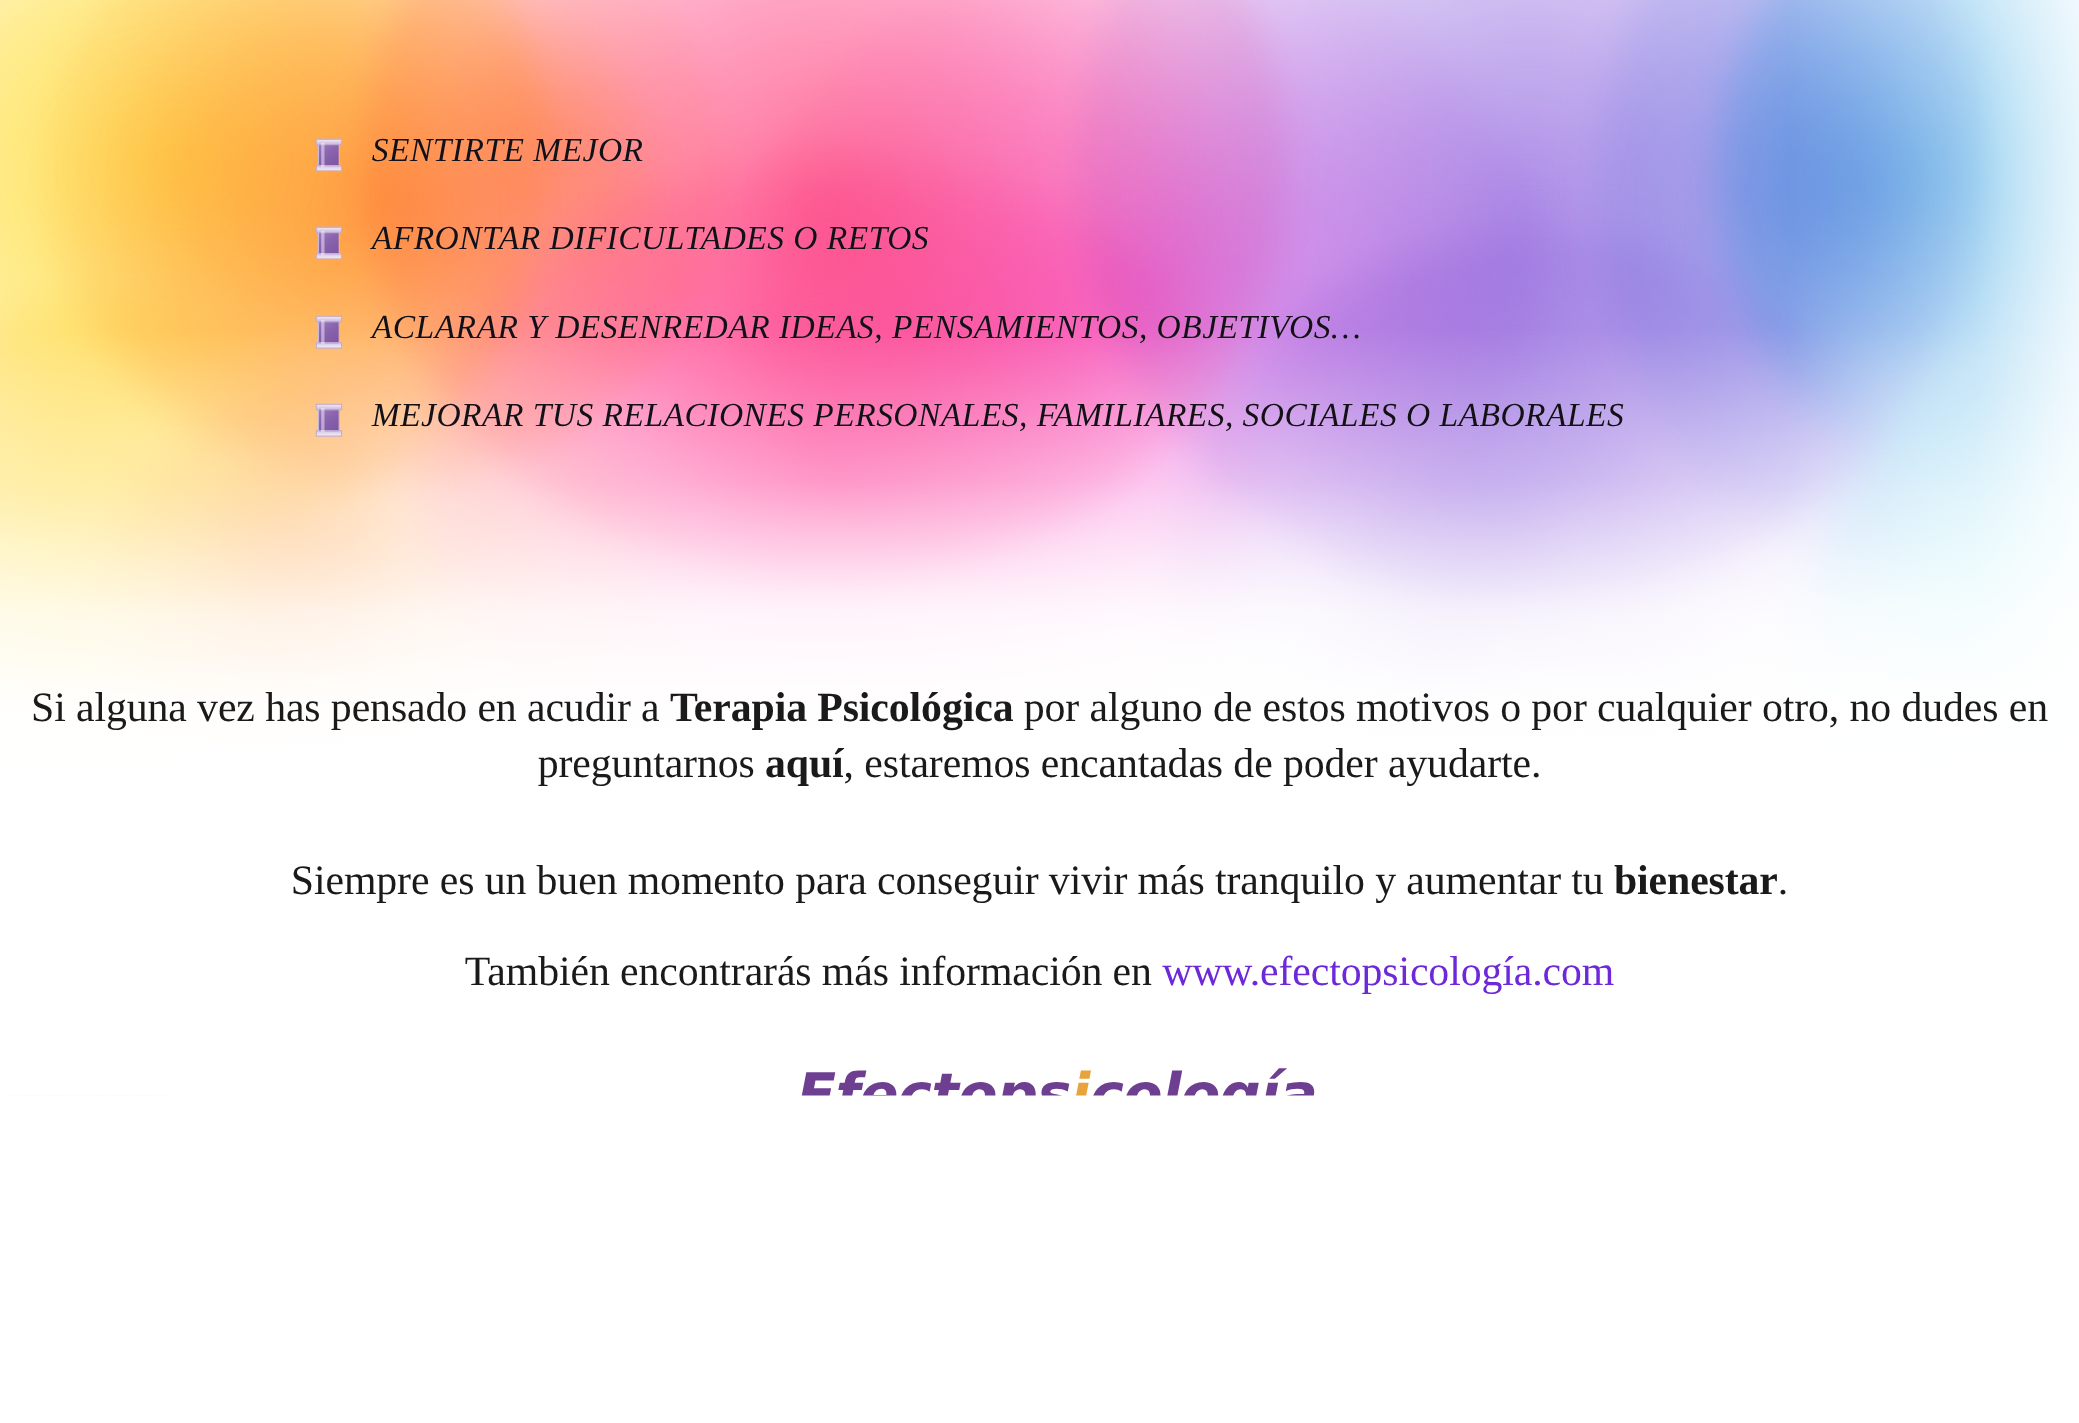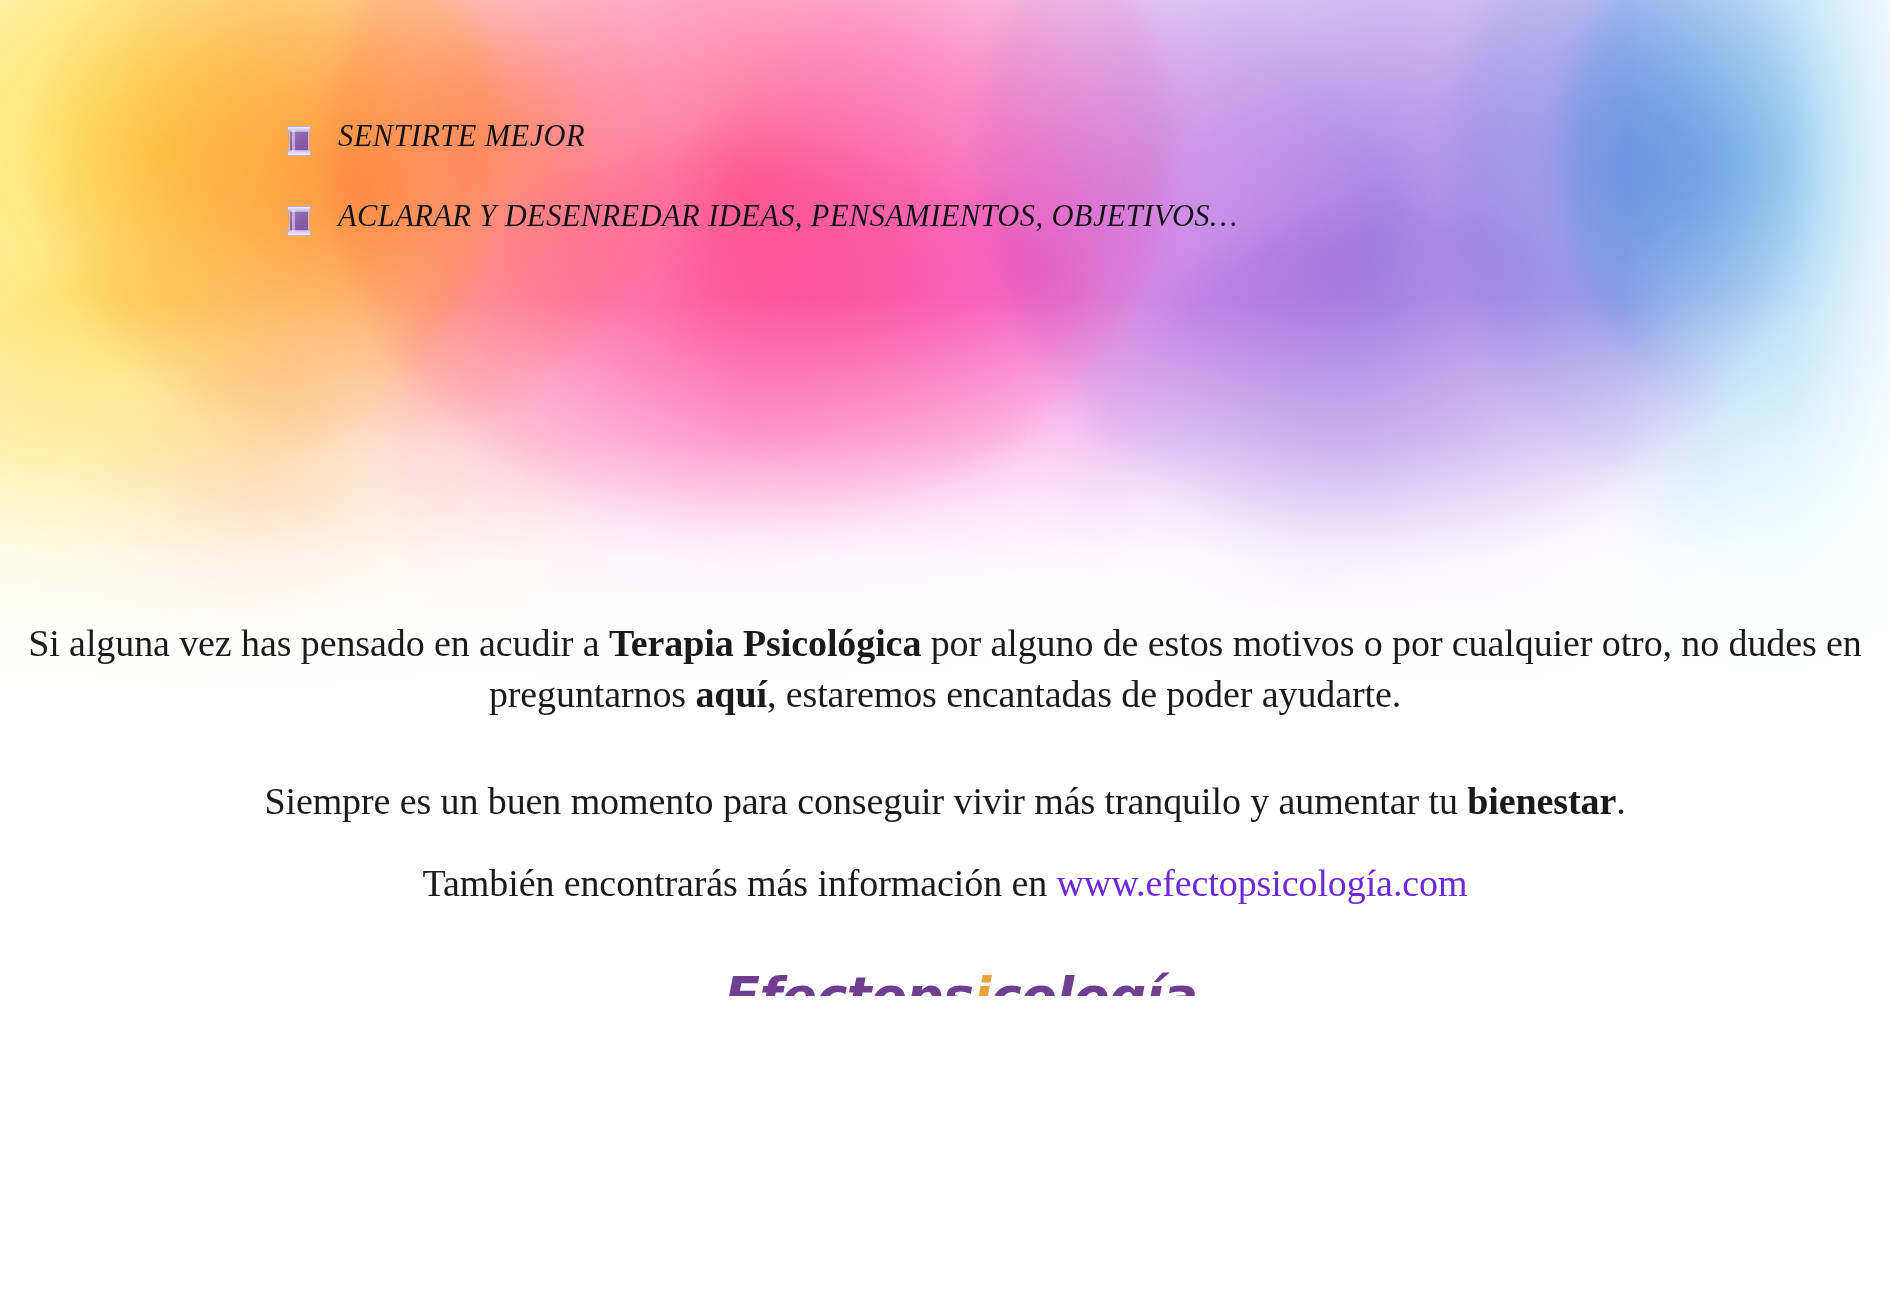--- a/index.html
+++ b/index.html
@@ -375,31 +375,49 @@
       <div class="bullet-row">
         <span class="bullet-icon">
           <span class="bk-body"></span>
             <span class="bk-top"></span>
           <span class="bk-bot"></span>
             <span class="bk-spine"></span>
         </span>
         <span class="bullet-text">SENTIRTE MEJOR</span>
       </div>
 
+      <div class="bullet-row">
+        <span class="bullet-icon">
+          <span class="bk-body"></span>
+            <span class="bk-top"></span>
+          <span class="bk-bot"></span>
+            <span class="bk-spine"></span>
+        </span>
+        <span class="bullet-text">AFRONTAR DIFICULTADES O RETOS</span>
+      </div>
 
       <div class="bullet-row">
         <span class="bullet-icon">
           <span class="bk-body"></span>
             <span class="bk-top"></span>
           <span class="bk-bot"></span>
             <span class="bk-spine"></span>
         </span>
         <span class="bullet-text">ACLARAR Y DESENREDAR IDEAS, PENSAMIENTOS, OBJETIVOS…</span>
       </div>
 
+      <div class="bullet-row">
+        <span class="bullet-icon">
+          <span class="bk-body"></span>
+            <span class="bk-top"></span>
+          <span class="bk-bot"></span>
+            <span class="bk-spine"></span>
+        </span>
+        <span class="bullet-text">MEJORAR TUS RELACIONES PERSONALES, FAMILIARES, SOCIALES O LABORALES</span>
+      </div>
 
     </div>
 
     <div class="para" id="para-1">
       <span>Si alguna vez has pensado en acudir a </span><b>Terapia Psicológica</b><span> por alguno de estos motivos o por cualquier otro, no dudes en preguntarnos </span><b>aquí</b><span>, estaremos encantadas de poder ayudarte.</span>
     </div>
 
     <div class="para" id="para-2">
       <span>Siempre es un buen momento para conseguir vivir más tranquilo y aumentar tu </span><b>bienestar</b><span>.</span>
     </div>

